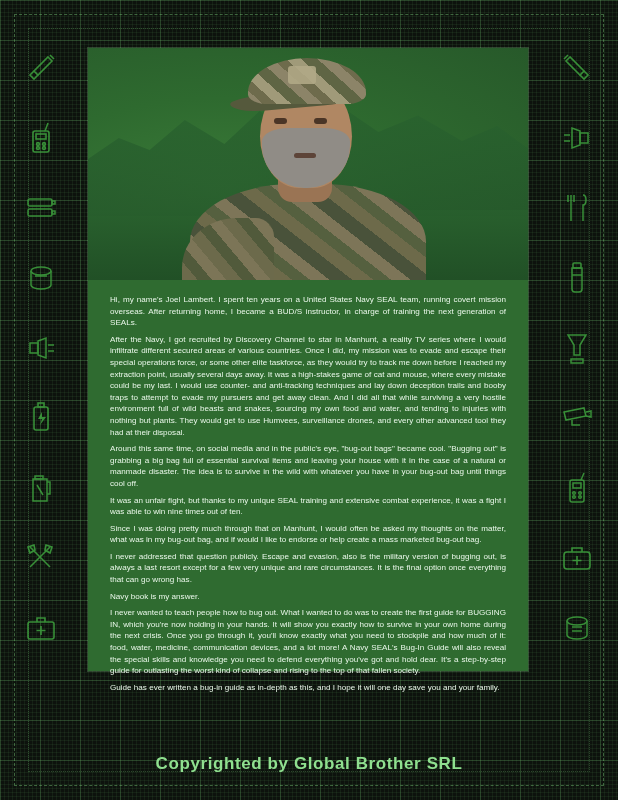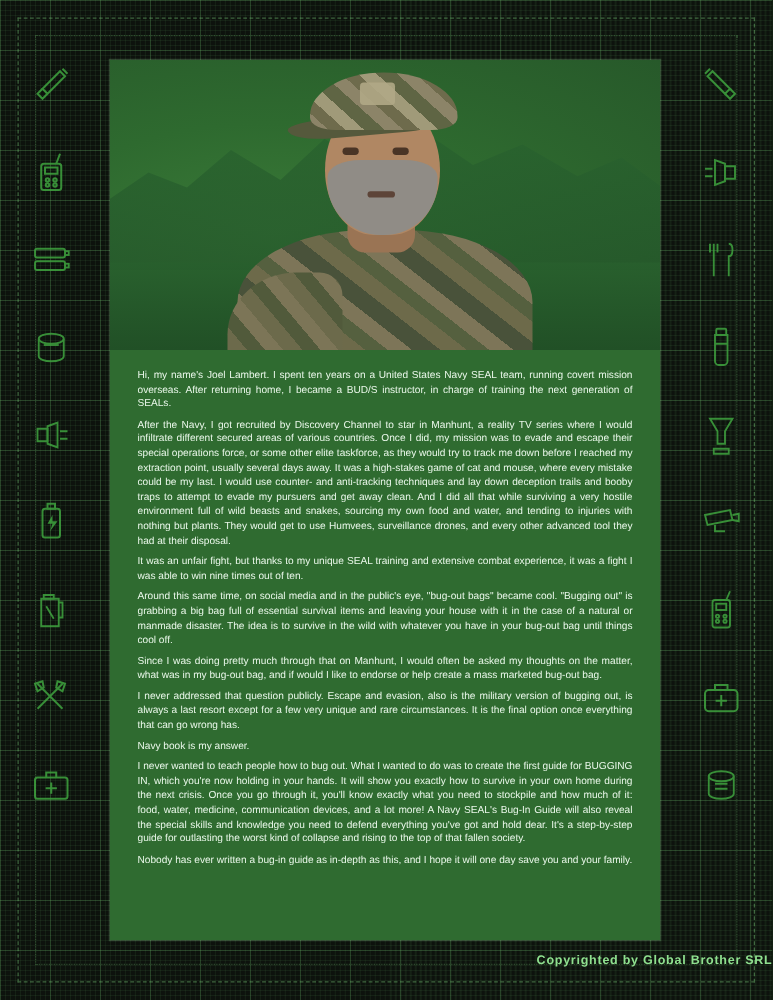--- a/index.html
+++ b/index.html
@@ -79,21 +79,21 @@
     opacity: 0.85;
   }
   .icon-box svg { display: block; }
 
   
   .panel {
     position: absolute;
     left: 88px;
     top: 48px;
     width: 440px;
-    height: 704px;
+    height: 623px;
     background: #2f6b30;
     box-shadow: 0 0 0 1px rgba(150,220,150,0.25);
   }
   .photo-area {
     position: relative;
     width: 440px;
     height: 232px;
     overflow: hidden;
     background: #2b6530;
   }
@@ -214,23 +214,23 @@
   }
   .text-area p {
     margin: 0 0 5px 0;
   }
   .text-area p:last-child { margin-bottom: 0; }
 
   .footer {
     position: absolute;
     left: 0; right: 0;
     bottom: 26px;
-    text-align: right;
+    text-align: center;
     color: #8fe08f;
-    font-size: 10px;
+    font-size: 17px;
     font-weight: bold;
     letter-spacing: 0.6px;
   }
 </style>
 </head>
 <body>
 
 <div class="page">
 
   <div class="grid-layer"></div>
@@ -397,25 +397,25 @@
         <div class="eye r"></div>
         <div class="brim"></div>
         <div class="cap"></div>
         <div class="patch"></div>
       </div>
     </div>
 
     <div class="text-area">
       <p>Hi, my name's Joel Lambert. I spent ten years on a United States Navy SEAL team, running covert mission overseas. After returning home, I became a BUD/S instructor, in charge of training the next generation of SEALs.</p>
       <p>After the Navy, I got recruited by Discovery Channel to star in Manhunt, a reality TV series where I would infiltrate different secured areas of various countries. Once I did, my mission was to evade and escape their special operations force, or some other elite taskforce, as they would try to track me down before I reached my extraction point, usually several days away. It was a high-stakes game of cat and mouse, where every mistake could be my last. I would use counter- and anti-tracking techniques and lay down deception trails and booby traps to attempt to evade my pursuers and get away clean. And I did all that while surviving a very hostile environment full of wild beasts and snakes, sourcing my own food and water, and tending to injuries with nothing but plants. They would get to use Humvees, surveillance drones, and every other advanced tool they had at their disposal.</p>
+      <p>Around this same time, on social media and in the public's eye, "bug-out bags" became cool. "Bugging out" is grabbing a big bag full of essential survival items and leaving your house with it in the case of a natural or manmade disaster. The idea is to survive in the wild with whatever you have in your bug-out bag until things cool off.</p>
       <p>It was an unfair fight, but thanks to my unique SEAL training and extensive combat experience, it was a fight I was able to win nine times out of ten.</p>
-      <p>Around this same time, on social media and in the public's eye, "bug-out bags" became cool. "Bugging out" is grabbing a big bag full of essential survival items and leaving your house with it in the case of a natural or manmade disaster. The idea is to survive in the wild with whatever you have in your bug-out bag until things cool off.</p>
       <p>Since I was doing pretty much through that on Manhunt, I would often be asked my thoughts on the matter, what was in my bug-out bag, and if would I like to endorse or help create a mass marketed bug-out bag.</p>
       <p>I never addressed that question publicly. Escape and evasion, also is the military version of bugging out, is always a last resort except for a few very unique and rare circumstances. It is the final option once everything that can go wrong has.</p>
       <p>Navy book is my answer.</p>
       <p>I never wanted to teach people how to bug out. What I wanted to do was to create the first guide for BUGGING IN, which you're now holding in your hands. It will show you exactly how to survive in your own home during the next crisis. Once you go through it, you'll know exactly what you need to stockpile and how much of it: food, water, medicine, communication devices, and a lot more! A Navy SEAL's Bug-In Guide will also reveal the special skills and knowledge you need to defend everything you've got and hold dear. It's a step-by-step guide for outlasting the worst kind of collapse and rising to the top of that fallen society.</p>
-      <p>Nobody has ever written a bug-in guide as in-depth as this, and I hope it will one day save you and your family.</p>
+      <p>Guide has ever written a bug-in guide as in-depth as this, and I hope it will one day save you and your family.</p>
     </div>
   </div>
 
   <div class="footer">Copyrighted by Global Brother SRL</div>
 
 </div>
 
 </body></html>

